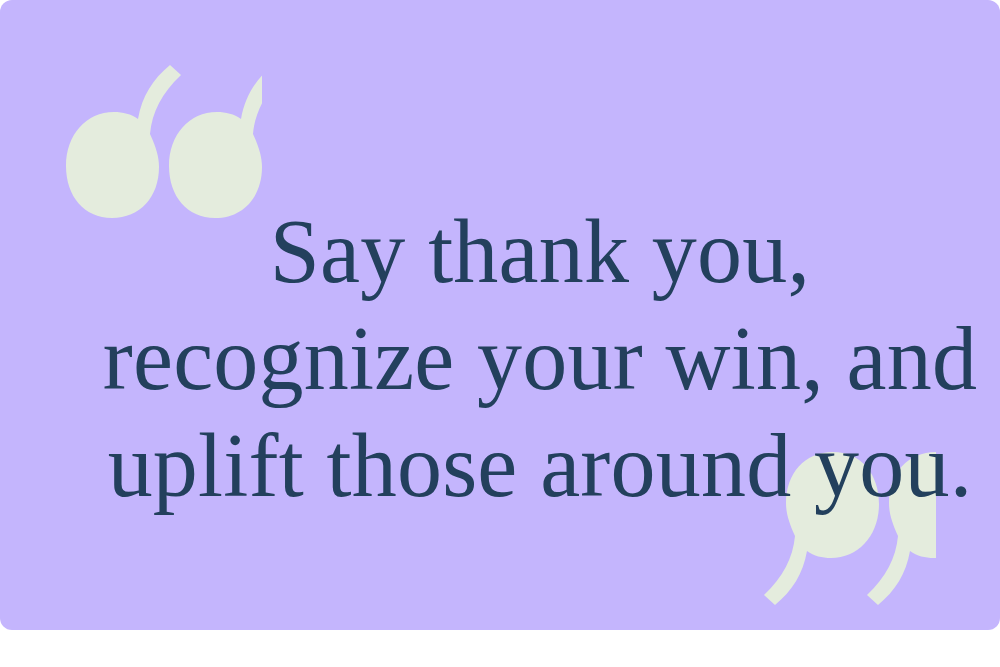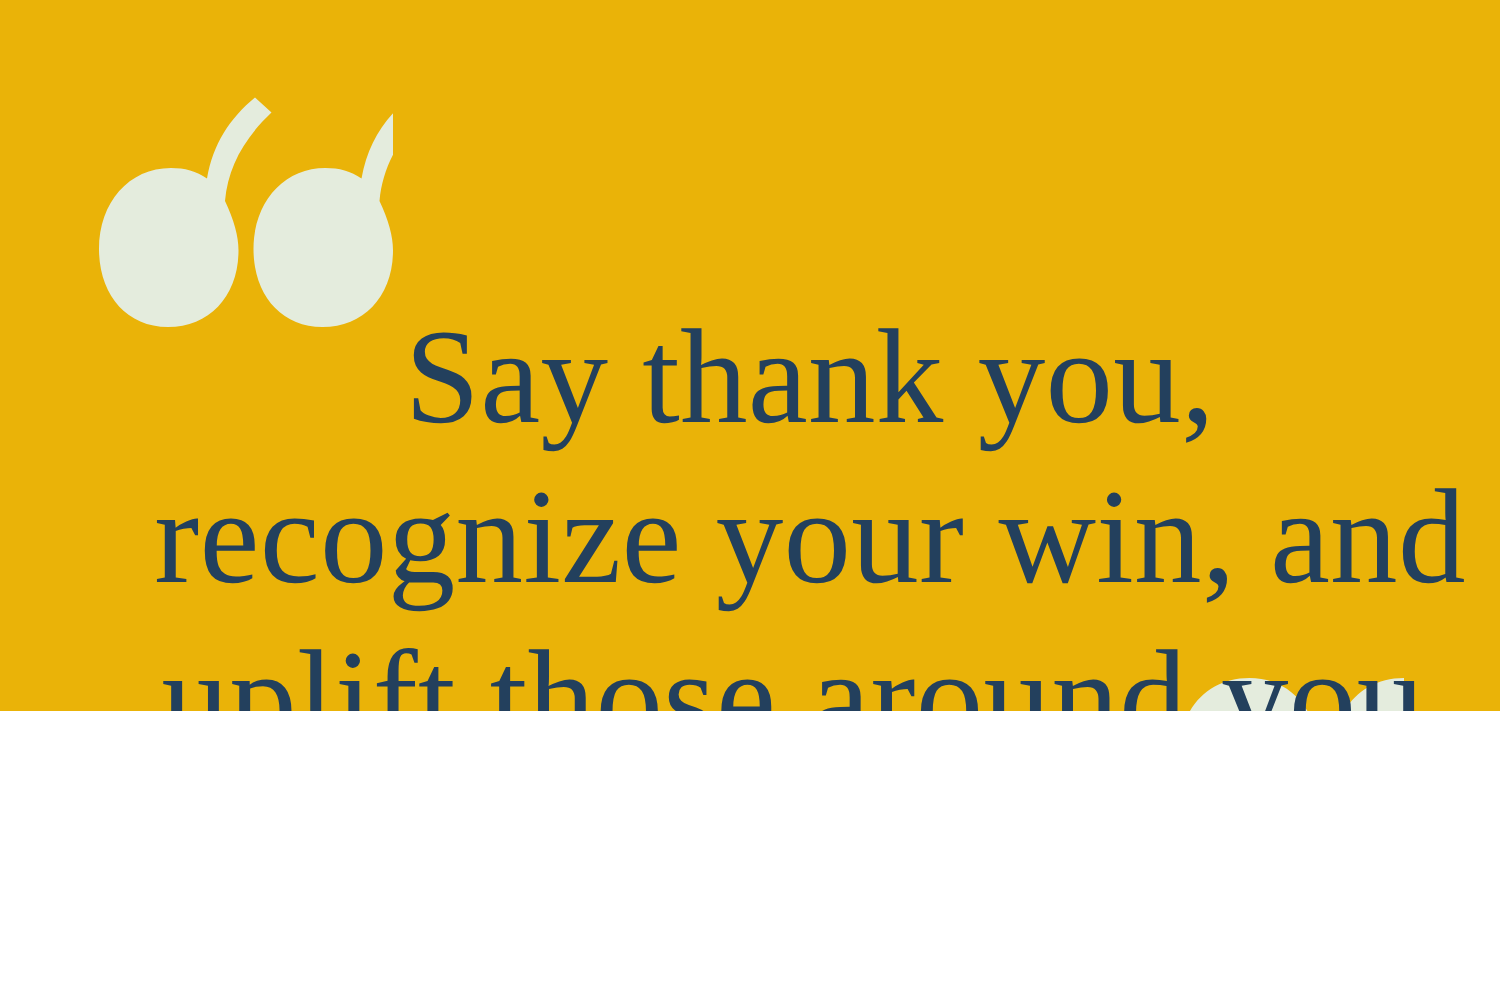--- a/index.html
+++ b/index.html
@@ -10,23 +10,24 @@
   body {
     width: 1000px;
     height: 667px;
     overflow: hidden;
     font-family: "Liberation Serif", "DejaVu Serif", serif;
   }
 
   .quote-card {
     position: relative;
     width: 1000px;
-    height: 474px;
-    background: #eab308;
+    height: 630px;
+    background: #c4b5fd;
     overflow: hidden;
+    border-radius: 12px;
   }
 
   
   .deco-mark {
     position: absolute;
     z-index: 1;
     pointer-events: none;
     user-select: none;
   }
 

